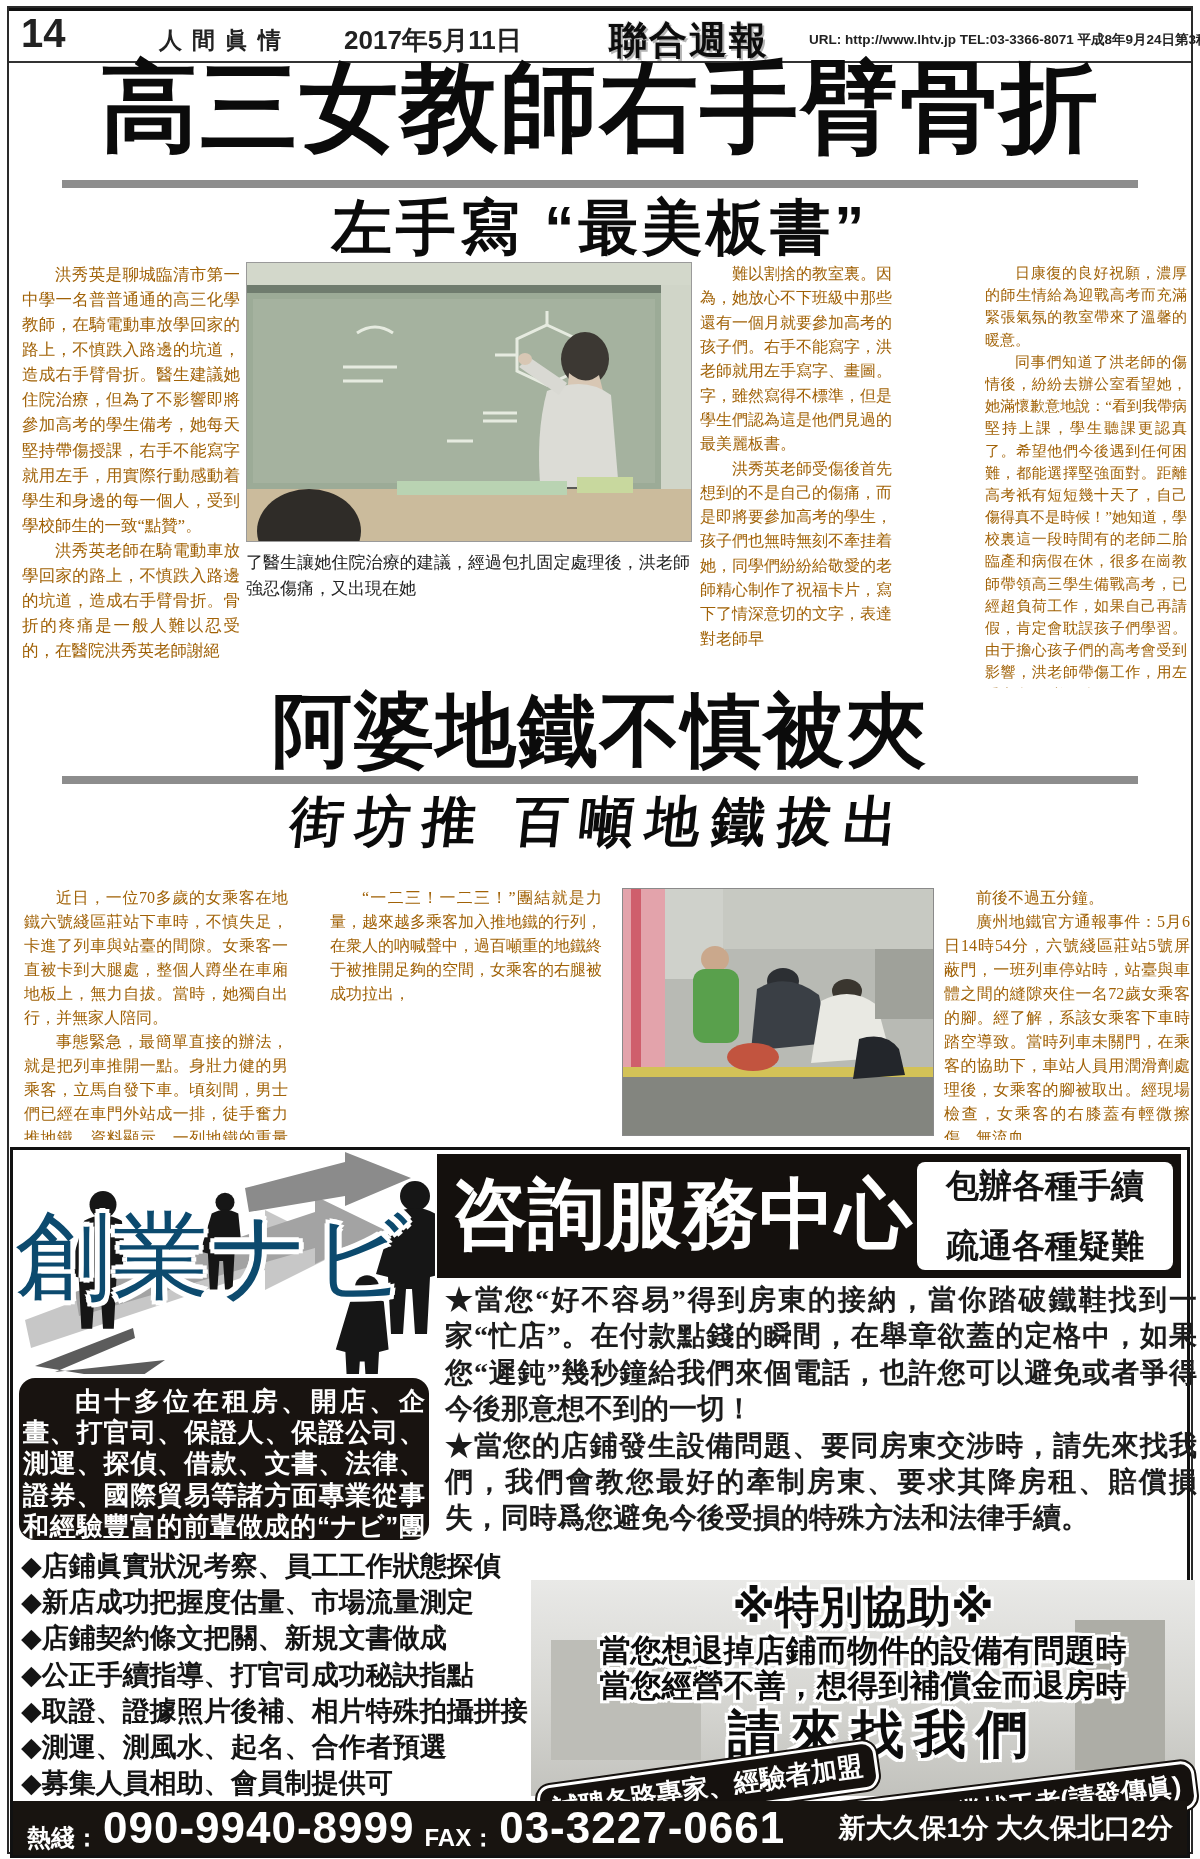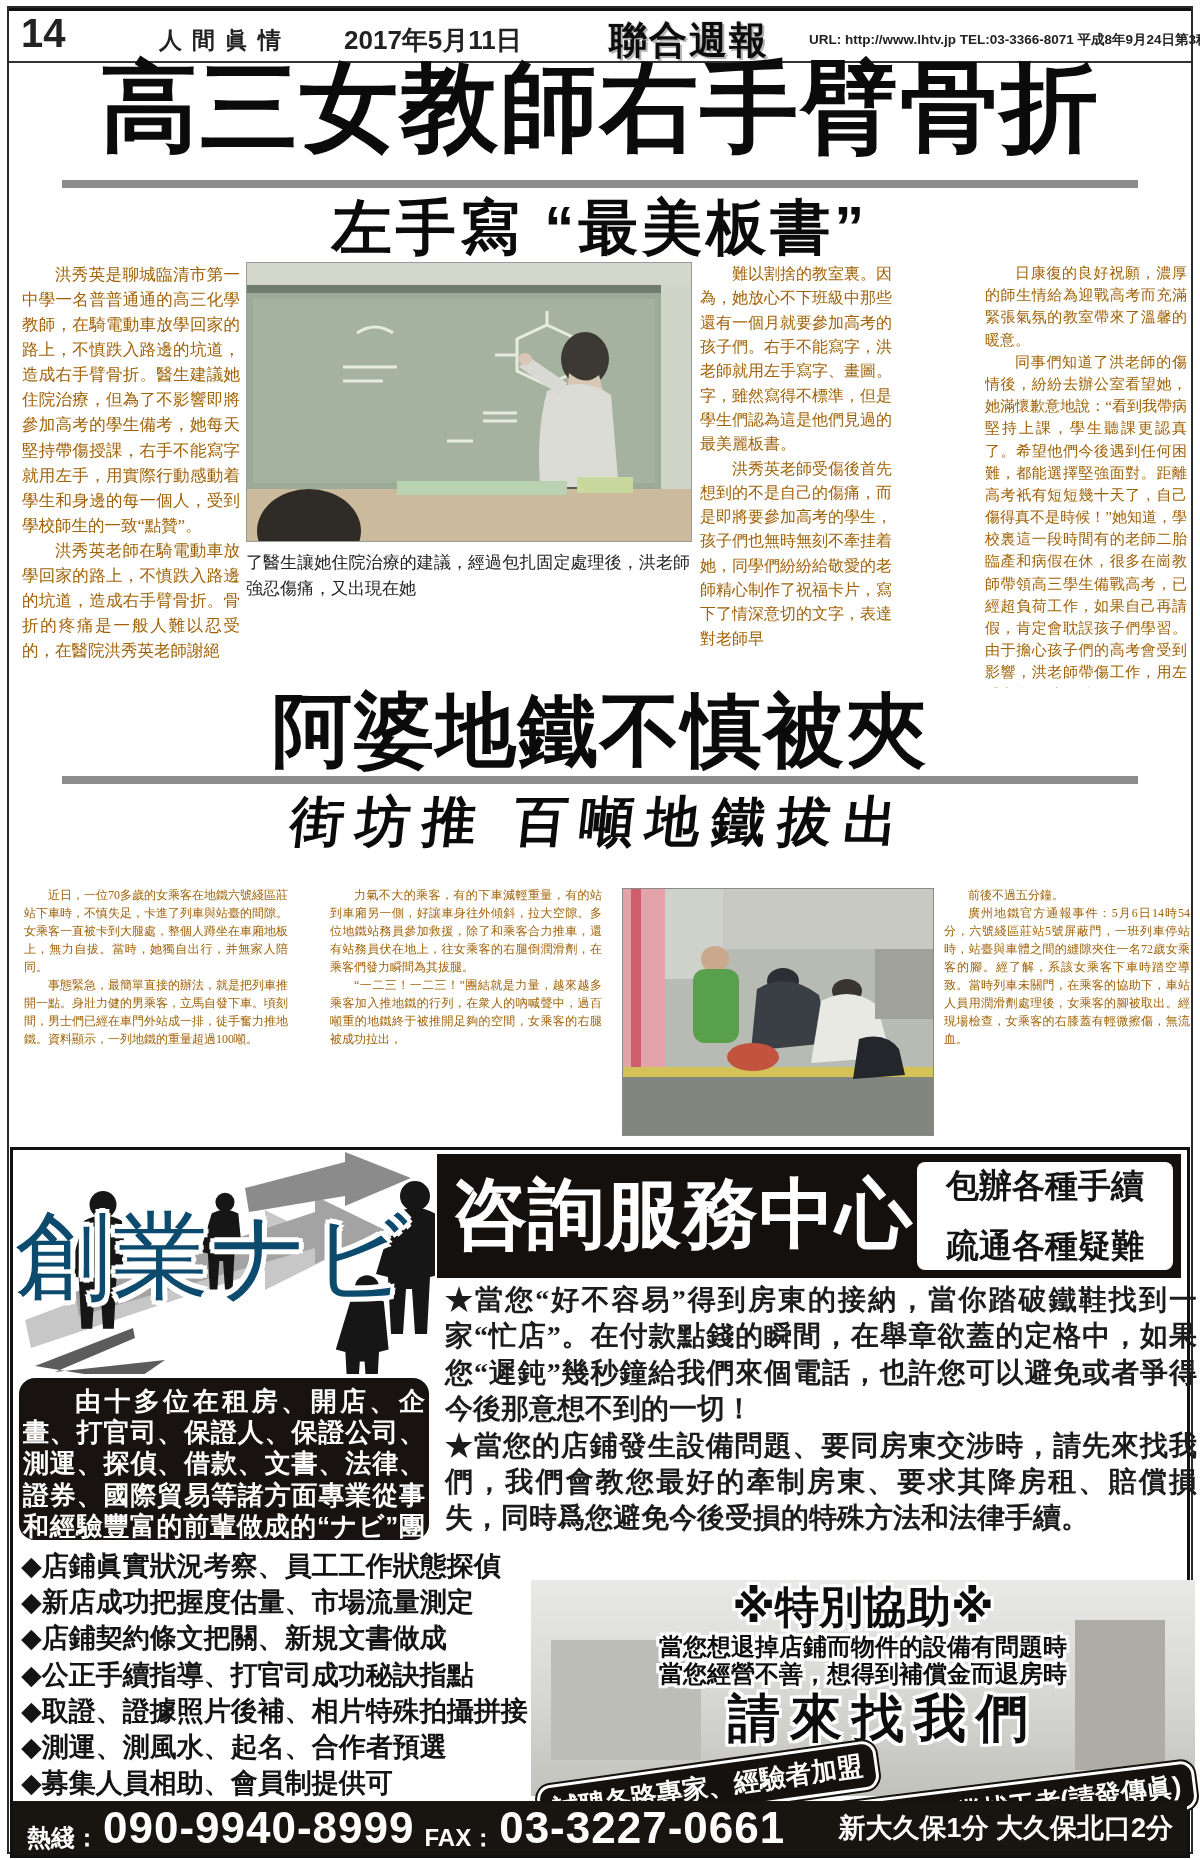--- a/index.html
+++ b/index.html
@@ -18,21 +18,21 @@
 
   
   .h1a{position:absolute;left:0;width:100%;text-align:center;font-weight:900;color:#0b0b0b;line-height:1.02;letter-spacing:2px;}
   .rule{position:absolute;left:62px;right:62px;height:8px;background:#8d8d8d;}
   .h2a{position:absolute;left:0;width:100%;text-align:center;font-weight:900;color:#0b0b0b;line-height:1.05;}
 
   
   .col{position:absolute;overflow:hidden;text-align:justify;color:#a16207;}
   .col p{margin:0;text-indent:2em;}
   .a1{font-size:16.5px;line-height:1.52;}
-  .a2{font-size:12px;line-height:1.5;}
+  .a2{font-size:16px;line-height:1.5;}
 
   .photoblock{position:absolute;left:246px;top:262px;width:444px;height:428px;}
   .photo1{width:444px;height:278px;display:block;border:1px solid #9a9a9a;}
   .belowphoto{margin:8px 0 0 0;font-size:17px;line-height:1.5;text-align:justify;text-indent:0;}
   .photo2{position:absolute;display:block;border:1px solid #8a8a8a;}
 
   
   .ad{position:absolute;left:10px;right:10px;top:1147px;height:705px;border:3px solid #111;background:#fff;}
   .adlogo{position:absolute;left:2px;top:2px;width:420px;height:222px;overflow:hidden;}
   .adlogo .logotext{position:absolute;left:0;top:56px;width:100%;text-align:left;font-weight:400;font-size:96px;line-height:1;color:#0c4a6e;letter-spacing:2px;
@@ -47,21 +47,21 @@
   .teambox{position:absolute;left:6px;top:228px;width:410px;height:162px;background:#181310;border-radius:16px;color:#fff;box-sizing:border-box;padding:8px 4px;}
   .teambox p{margin:0;font-size:26px;font-weight:900;line-height:1.2;text-indent:2em;text-align:justify;}
   .bullets{position:absolute;left:8px;top:398px;width:508px;}
   .bullets div{font-size:27px;font-weight:900;line-height:1.34;color:#141414;white-space:nowrap;}
   .special{position:absolute;left:518px;top:430px;width:664px;height:216px;overflow:visible;
      background:linear-gradient(180deg,#e9e9e7 0%,#d6d6d2 55%,#c2c2bd 100%);}
   .special .deskshape{position:absolute;background:#bdbdb7;}
   .special .sp-t{position:relative;text-align:center;font-weight:700;color:#0d0d0d;
      text-shadow:-3px -3px 0 #fff,3px -3px 0 #fff,-3px 3px 0 #fff,3px 3px 0 #fff,0 3px 0 #fff,0 -3px 0 #fff,3px 0 0 #fff,-3px 0 0 #fff;}
   .sp-title{font-size:44px;line-height:1.15;margin-top:2px;}
-  .sp-line{font-size:24px;line-height:1.15;}
+  .sp-line{font-size:31px;line-height:1.15;}
   .sp-big{font-size:52px;line-height:1.1;letter-spacing:10px;margin-top:2px;padding-left:40px;}
   .badge{position:absolute;background:#15110e;color:#fff;border:3px solid #fff;border-radius:14px;box-shadow:0 0 0 2px #15110e;
      font-weight:900;font-size:26px;padding:4px 12px;white-space:nowrap;}
   .badge1{left:6px;bottom:-16px;transform:rotate(-8deg);}
   .badge2{right:-2px;bottom:-36px;transform:rotate(-7deg);}
   .hotbar{position:absolute;left:0;right:0;bottom:0;height:54px;background:#181410;color:#fff;display:flex;align-items:center;padding:0 14px;box-sizing:border-box;}
   .hotbar .lbl{font-size:24px;font-weight:700;margin-top:20px;}
   .hotbar .num{font-size:44px;font-weight:900;letter-spacing:1px;line-height:1;margin:0 10px 0 4px;}
   .hotbar .acc{margin-left:auto;font-size:27px;font-weight:900;white-space:nowrap;}
 </style>
@@ -139,21 +139,20 @@
   <div class="h1a sans" style="top:690px;font-size:80px;">阿婆地鐵不慎被夾</div>
   <div class="rule" style="top:776px;"></div>
   <div class="h2a" style="top:794px;font-size:54px;letter-spacing:12px;transform:skewX(-6deg);font-weight:900;">街坊推 百噸地鐵拔出</div>
 
   <div class="col a2" style="left:24px;top:886px;width:264px;height:254px;">
     <p>近日，一位70多歲的女乘客在地鐵六號綫區莊站下車時，不慎失足，卡進了列車與站臺的間隙。女乘客一直被卡到大腿處，整個人蹲坐在車廂地板上，無力自拔。當時，她獨自出行，并無家人陪同。</p>
     <p>事態緊急，最簡單直接的辦法，就是把列車推開一點。身壯力健的男乘客，立馬自發下車。頃刻間，男士們已經在車門外站成一排，徒手奮力推地鐵。資料顯示，一列地鐵的重量超過100噸。</p>
   </div>
 
   <div class="col a2" style="left:330px;top:886px;width:272px;height:254px;">
-    <p>力氣不大的乘客，有的下車減輕重量，有的站到車廂另一側，好讓車身往外傾斜，拉大空隙。多位地鐵站務員參加救援，除了和乘客合力推車，還有站務員伏在地上，往女乘客的右腿倒潤滑劑，在乘客們發力瞬間為其拔腿。</p>
     <p>“一二三！一二三！”團結就是力量，越來越多乘客加入推地鐵的行列，在衆人的吶喊聲中，過百噸重的地鐵終于被推開足夠的空間，女乘客的右腿被成功拉出，</p>
   </div>
 
   <svg class="photo2" style="left:622px;top:888px;" width="310" height="246" viewBox="0 0 310 246">
     <rect x="0" y="0" width="310" height="246" fill="#b8bab4"></rect>
     <rect x="0" y="0" width="42" height="180" fill="#e3a3ab"></rect>
     <rect x="8" y="0" width="10" height="180" fill="#cf5e6c"></rect>
     <rect x="42" y="0" width="60" height="90" fill="#cfd1cb"></rect>
     <rect x="100" y="0" width="210" height="60" fill="#c7c9c2"></rect>
     <rect x="0" y="186" width="310" height="60" fill="#83857f"></rect>

